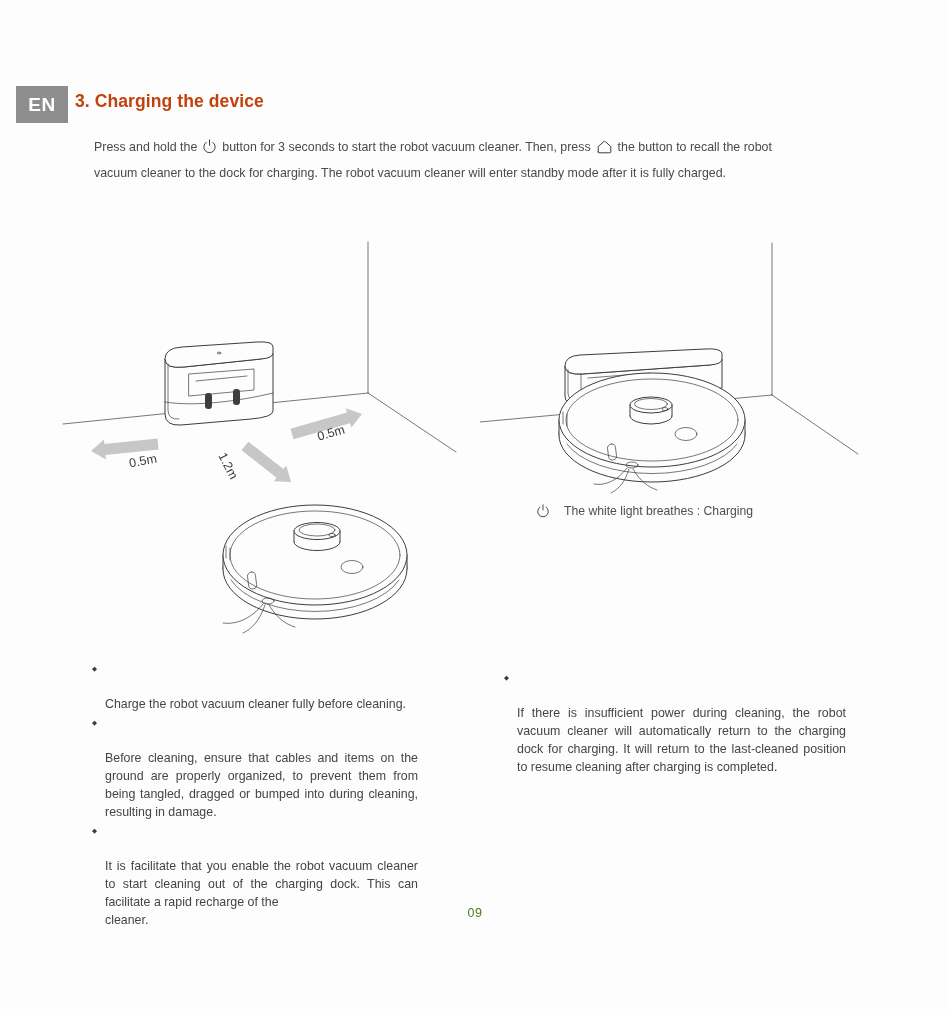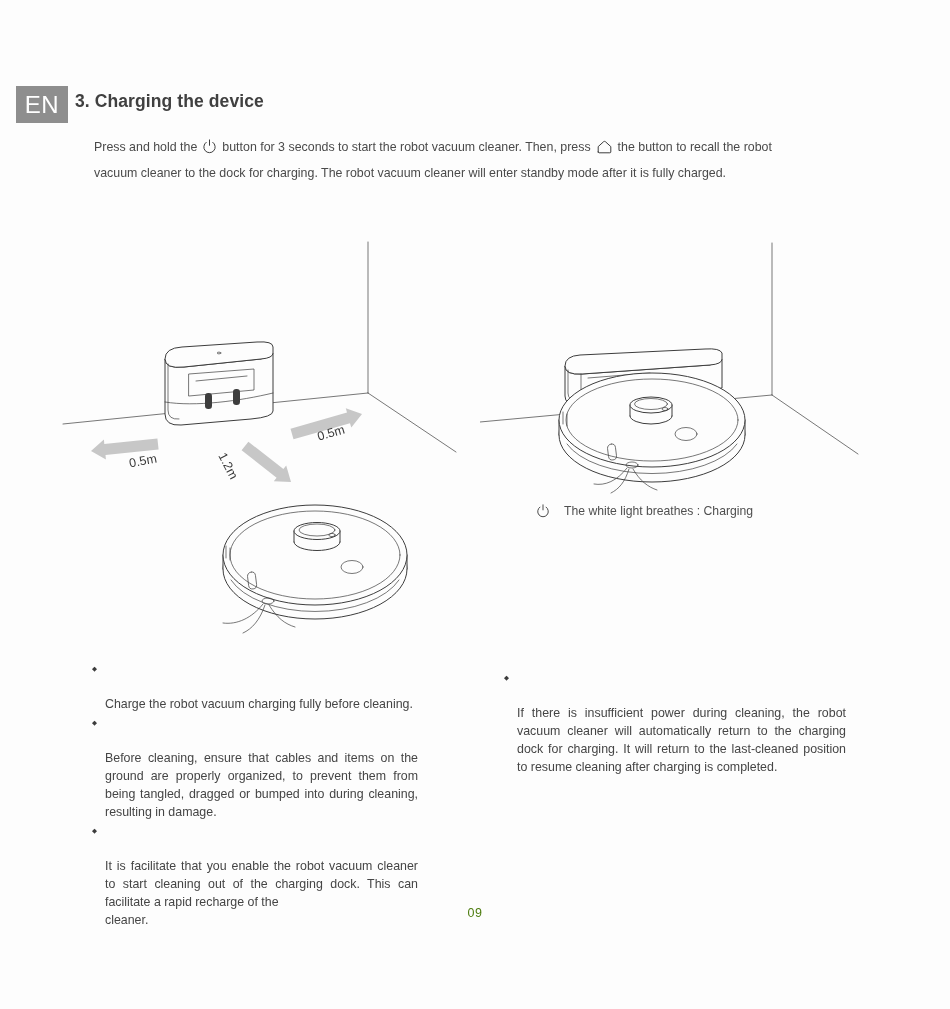--- a/index.html
+++ b/index.html
@@ -7,26 +7,26 @@
   .page{
     position:relative; width:950px; height:1009px; overflow:hidden;
     background:#fdfdfd;
     font-family:"Liberation Sans", sans-serif;
     color:var(--text,#474747);
   }
   
   .en-badge{
     position:absolute; left:16px; top:86px; width:52px; height:37px;
     background:var(--badge-bg,#8e8e8e); color:#fff;
-    font-size:24px; font-weight:400; letter-spacing:.5px;
+    font-size:19px; font-weight:700; letter-spacing:.5px;
     display:flex; align-items:center; justify-content:center;
   }
   .title{
     position:absolute; left:75px; top:91px;
-    font-size:17.5px; font-weight:700; color:#404040; letter-spacing:.1px;
+    font-size:17.5px; font-weight:700; color:#c2410c; letter-spacing:.1px;
   }
   
   .intro{
     position:absolute; left:94px; top:122px; width:724px;
     font-size:12.4px; line-height:26px; color:#4a4a4a;
   }
   .inline-icon{display:inline-block; vertical-align:-3px; margin:0 5px;}
   .inline-icon svg{display:block;}
   
   .illu{position:absolute;}
@@ -188,21 +188,21 @@
         <path class="lineart" d="M4.2,3.3 A5.7,5.7 0 1 0 10.8,3.3"></path>
         <line class="lineart" x1="7.5" y1="0.9" x2="7.5" y2="6.3"></line>
       </svg></span>
       <span class="txt">The white light breathes : Charging</span>
     </div>
   </div>
 
   <div class="notes notes-left">
     <div class="note">
       <span class="bullet">◆</span>
-      <span>Charge the robot vacuum charging fully before cleaning.</span>
+      <span>Charge the robot vacuum cleaner fully before cleaning.</span>
     </div>
     <div class="note">
       <span class="bullet">◆</span>
       <span>Before cleaning, ensure that cables and items on the ground are properly organized, to prevent them from being tangled, dragged or bumped into during cleaning, resulting in damage.</span>
     </div>
     <div class="note">
       <span class="bullet">◆</span>
       <span>It is facilitate that you enable the robot vacuum cleaner to start cleaning out of the charging dock. This can facilitate a rapid recharge of the
 cleaner.</span>
     </div>

